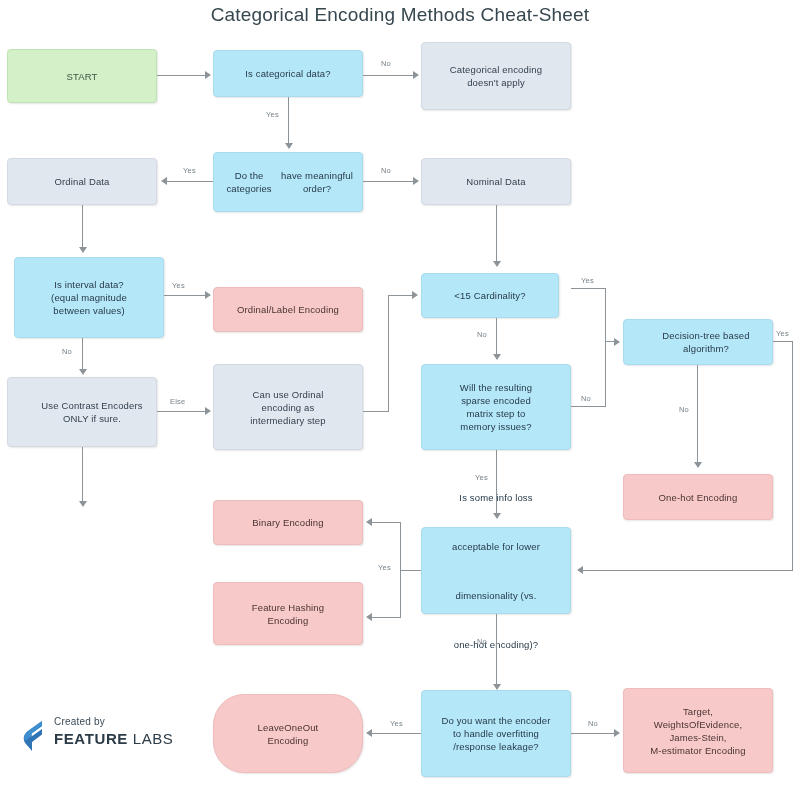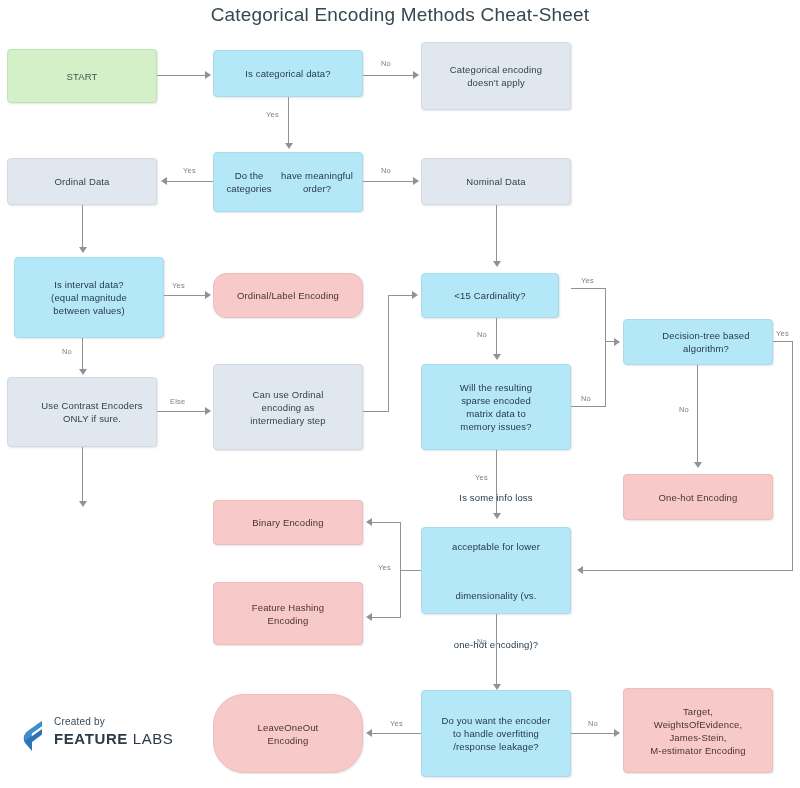--- a/index.html
+++ b/index.html
@@ -122,21 +122,21 @@
 
   <div class="ln lnv" style="left:496px;top:205px;height:58px;"></div>
   <div class="arw arw-d" style="left:493px;top:261px;"></div>
 
   <div class="node blue" style="left:14px;top:257px;width:150px;height:81px;flex-direction:column;">
     <span>Is interval data?</span>
     <span>(equal magnitude</span>
     <span>between values)</span>
   </div>
 
-  <div class="node pink" style="left:213px;top:273px;width:150px;height:45px;border-radius:13px;">
+  <div class="node pink" style="left:213px;top:287px;width:150px;height:45px;">
     <span>Ordinal/Label Encoding</span>
   </div>
 
   <div class="node blue" style="left:421px;top:273px;width:138px;height:45px;">
     <span>&lt;15 Cardinality?</span>
   </div>
 
   <div class="node blue" style="left:623px;top:319px;width:150px;height:46px;flex-direction:column;padding-left:22px;">
     <span>Decision-tree based</span>
     <span>algorithm?</span>
@@ -167,21 +167,21 @@
 
   <div class="node grey" style="left:213px;top:364px;width:150px;height:86px;flex-direction:column;">
     <span>Can use Ordinal</span>
     <span>encoding as</span>
     <span>intermediary step</span>
   </div>
 
   <div class="node blue" style="left:421px;top:364px;width:150px;height:86px;flex-direction:column;">
     <span>Will the resulting</span>
     <span>sparse encoded</span>
-    <span>matrix data to</span>
+    <span>matrix step to</span>
     <span>memory issues?</span>
   </div>
 
   <div class="node pink" style="left:623px;top:474px;width:150px;height:46px;">
     <span>One-hot Encoding</span>
   </div>
 
   <div class="ln lnh" style="left:157px;top:411px;width:48px;"></div>
   <div class="arw arw-r" style="left:205px;top:407px;"></div>
   <div class="elbl" style="left:170px;top:397px;">Else</div>

